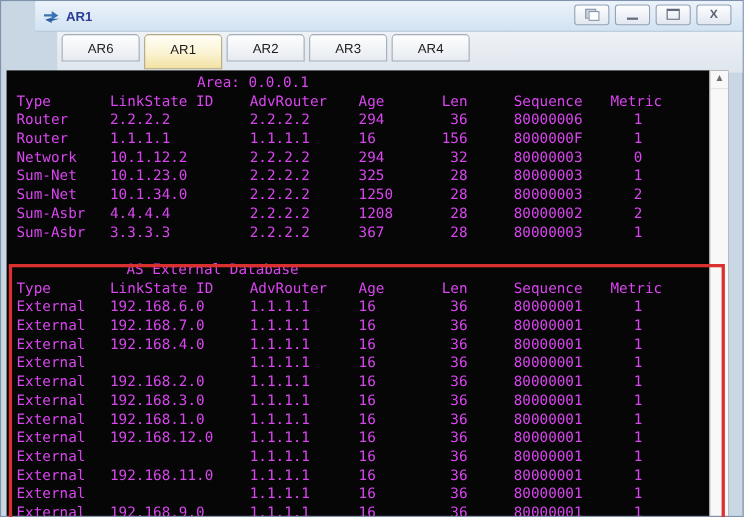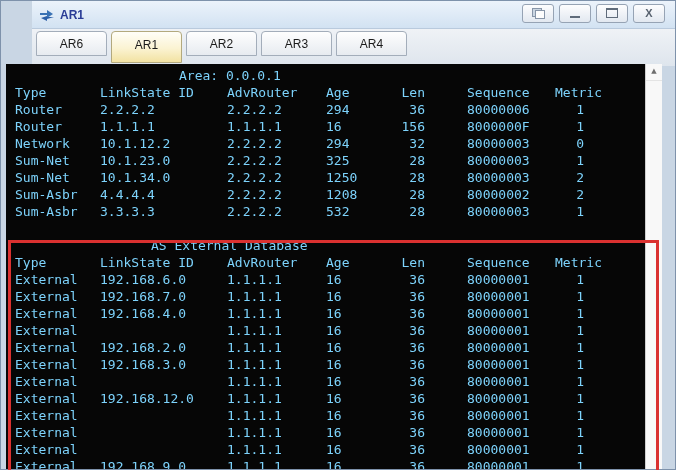--- a/index.html
+++ b/index.html
@@ -20,37 +20,37 @@
   .glyph-max{width:10px;height:7px;border:1px solid #5F6B7A;border-top-width:2px;}
   .glyph-close{font-size:11px;font-weight:bold;color:#57616E;line-height:1;}
   .glyph-layers{position:relative;width:13px;height:11px;}
   .glyph-layers .back{position:absolute;left:0;top:0;width:8px;height:7px;
     border:1px solid #8795A8;background:#CBD6E2;}
   .glyph-layers .front{position:absolute;right:0;bottom:0;width:8px;height:7px;
     border:1px solid #8795A8;background:#FDFDFD;}
 
   
   .tabstrip{height:35px;background:linear-gradient(#EFF2F6,#DEE5ED);
-    position:relative;padding:2px 0 0 4px;display:flex;gap:4px;}
+    position:relative;padding:2px 0 0 4px;display:flex;gap:4px;margin-left:20px;}
   .tab{width:71px;height:25px;line-height:25px;text-align:center;font-size:12px;
     color:#1B1B1B;background:linear-gradient(#FEFEFE,#E7EBF0);
     border:1px solid #A3ADBA;border-radius:4px 4px 0 0;box-sizing:border-box;}
   .tab.active{height:32px;line-height:27px;z-index:2;
     background:linear-gradient(#FFFEF8 0%,#FBF3D2 55%,#F2E2A2 100%);
     border-color:#B3A97E;}
 
   
   .terminal{position:absolute;top:63px;left:5px;right:13px;bottom:0;background:#060606;}
   .term-content{position:absolute;top:0;left:0;right:16px;bottom:0;padding-top:3px;
     font-family:"DejaVu Sans Mono","Liberation Mono",monospace;font-size:13px;
-    line-height:17px;color:#7dd3fc;overflow:hidden;}
+    line-height:17px;color:#d946ef;overflow:hidden;}
   .tline{position:relative;height:17px;}
   .cell{position:absolute;top:0;white-space:pre;}
   .area-title-cell{left:173px;}
-  .ext-title-cell{left:109px;margin-left:36px;}
+  .ext-title-cell{left:109px;}
   .col-type{left:9px;}
   .col-lsid{left:94px;}
   .col-adv{left:221px;}
   .col-age{left:320px;width:73px;}
   .col-len{left:387px;width:32px;text-align:right;}
   .col-seq{left:461px;}
   .col-metric{left:516px;width:62px;text-align:right;}
   .hdr .col-metric{left:549px;width:auto;text-align:right;}
 
   
@@ -169,21 +169,21 @@
             <span class="cell col-adv">2.2.2.2</span>
             <span class="cell col-age">1208</span>
             <span class="cell col-len">28</span>
             <span class="cell col-seq">80000002</span>
             <span class="cell col-metric">2</span>
           </div>
           <div class="tline">
             <span class="cell col-type">Sum-Asbr</span>
             <span class="cell col-lsid">3.3.3.3</span>
             <span class="cell col-adv">2.2.2.2</span>
-            <span class="cell col-age">532</span>
+            <span class="cell col-age">367</span>
             <span class="cell col-len">28</span>
             <span class="cell col-seq">80000003</span>
             <span class="cell col-metric">1</span>
           </div>
         </div>
       <div class="tline"></div>
       <div class="tline">
         <span class="cell ext-title-cell">AS External Database</span>
       </div>
       <div class="tline hdr">
@@ -244,20 +244,21 @@
             <span class="cell col-type">External</span>
             <span class="cell col-lsid">192.168.3.0</span>
             <span class="cell col-adv">1.1.1.1</span>
             <span class="cell col-age">16</span>
             <span class="cell col-len">36</span>
             <span class="cell col-seq">80000001</span>
             <span class="cell col-metric">1</span>
           </div>
           <div class="tline">
             <span class="cell col-type">External</span>
+            <span class="cell col-lsid">192.168.1.0</span>
             <span class="cell col-adv">1.1.1.1</span>
             <span class="cell col-age">16</span>
             <span class="cell col-len">36</span>
             <span class="cell col-seq">80000001</span>
             <span class="cell col-metric">1</span>
           </div>
           <div class="tline">
             <span class="cell col-type">External</span>
             <span class="cell col-lsid">192.168.12.0</span>
             <span class="cell col-adv">1.1.1.1</span>
@@ -269,20 +270,21 @@
           <div class="tline">
             <span class="cell col-type">External</span>
             <span class="cell col-adv">1.1.1.1</span>
             <span class="cell col-age">16</span>
             <span class="cell col-len">36</span>
             <span class="cell col-seq">80000001</span>
             <span class="cell col-metric">1</span>
           </div>
           <div class="tline">
             <span class="cell col-type">External</span>
+            <span class="cell col-lsid">192.168.11.0</span>
             <span class="cell col-adv">1.1.1.1</span>
             <span class="cell col-age">16</span>
             <span class="cell col-len">36</span>
             <span class="cell col-seq">80000001</span>
             <span class="cell col-metric">1</span>
           </div>
           <div class="tline">
             <span class="cell col-type">External</span>
             <span class="cell col-adv">1.1.1.1</span>
             <span class="cell col-age">16</span>

